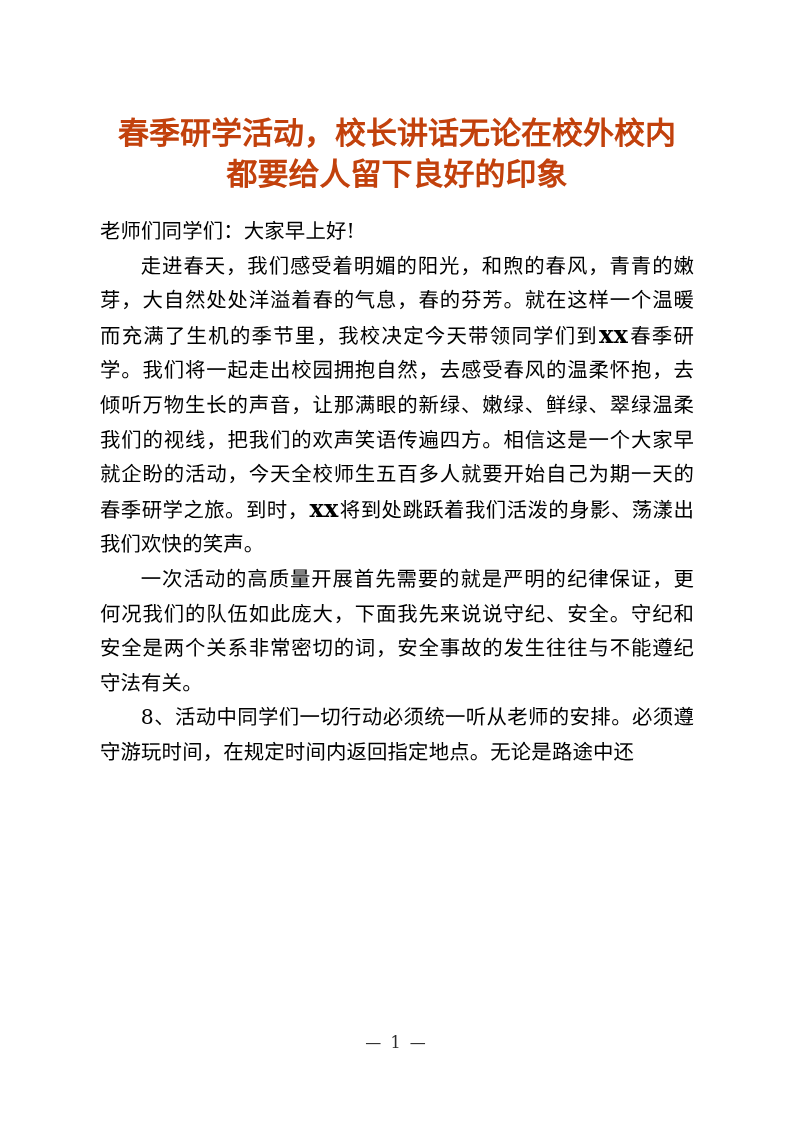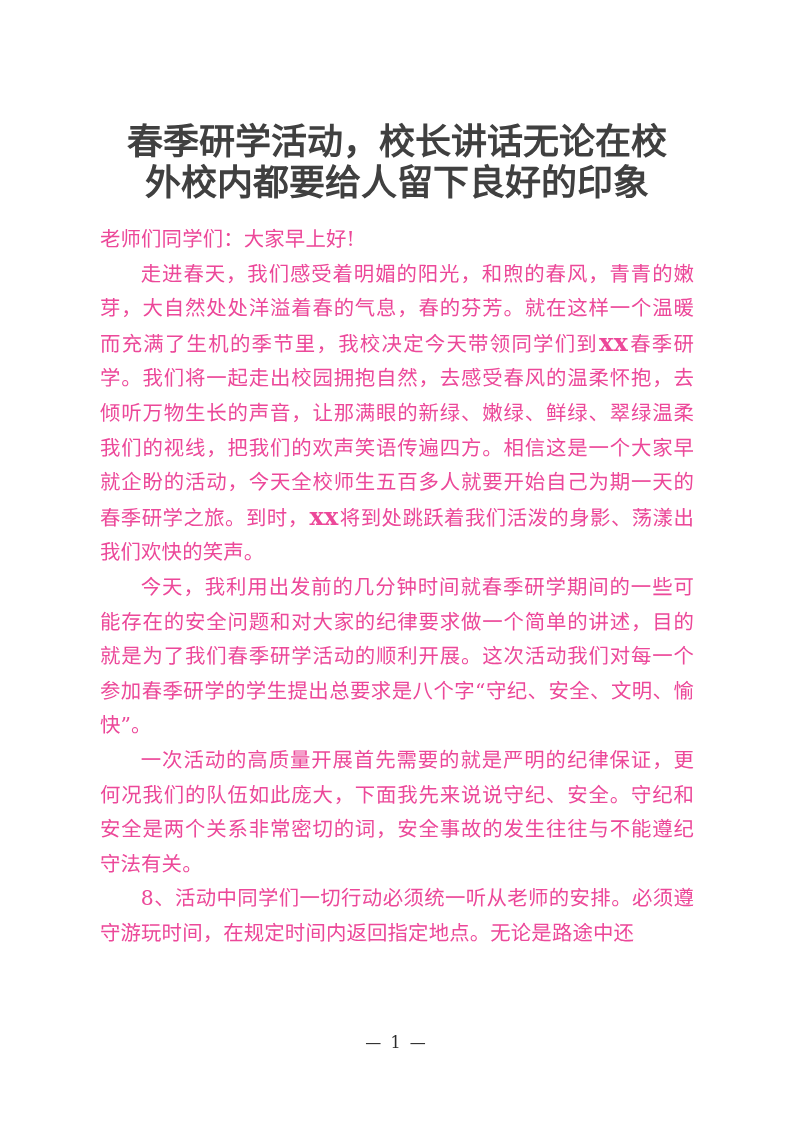--- a/index.html
+++ b/index.html
@@ -22,36 +22,36 @@
     position: absolute;
     left: 100px;
     top: 104px;
     width: 594px;
   }
 
   
   .doc-title {
     font-family: "DejaVu Sans", "Liberation Sans", sans-serif;
     font-weight: 700;
-    font-size: 36px;
+    font-size: 31px;
     line-height: 41px;
-    color: #404040;
+    color: #c2410c;
     text-align: center;
     letter-spacing: 0px;
-    margin: 17px;
+    margin: 9px;
     padding: 0 2px;
     word-break: break-all;
   }
 
   
   .doc-para {
     font-family: "DejaVu Serif", "Liberation Serif", serif;
     font-size: 20.4px;
     line-height: 34.6px;
-    color: #ec4899;
+    color: #000000;
     text-align: justify;
     text-align-last: left;
     text-justify: inter-ideograph;
     margin: 0;
     padding: 0;
     word-break: break-all;
     letter-spacing: 0.15px;
   }
 
   .doc-para.indent {
@@ -93,21 +93,20 @@
   <div class="doc-body">
 
     <h1 class="doc-title">春季研学活动，校长讲话无论在校外校内都要给人留下良好的印象</h1>
 
     <div class="salutation-block">
       <p class="doc-para">老师们同学们：大家早上好!</p>
     </div>
 
     <div id="paragraphs">
         <p class="doc-para indent">走进春天，我们感受着明媚的阳光，和煦的春风，青青的嫩芽，大自然处处洋溢着春的气息，春的芬芳。就在这样一个温暖而充满了生机的季节里，我校决定今天带领同学们到<span class="latin">xx</span>春季研学。我们将一起走出校园拥抱自然，去感受春风的温柔怀抱，去倾听万物生长的声音，让那满眼的新绿、嫩绿、鲜绿、翠绿温柔我们的视线，把我们的欢声笑语传遍四方。相信这是一个大家早就企盼的活动，今天全校师生五百多人就要开始自己为期一天的春季研学之旅。到时，<span class="latin">xx</span>将到处跳跃着我们活泼的身影、荡漾出我们欢快的笑声。</p>
-        <p class="doc-para indent">今天，我利用出发前的几分钟时间就春季研学期间的一些可能存在的安全问题和对大家的纪律要求做一个简单的讲述，目的就是为了我们春季研学活动的顺利开展。这次活动我们对每一个参加春季研学的学生提出总要求是八个字“守纪、安全、文明、愉快”。</p>
         <p class="doc-para indent">一次活动的高质量开展首先需要的就是严明的纪律保证，更何况我们的队伍如此庞大，下面我先来说说守纪、安全。守纪和安全是两个关系非常密切的词，安全事故的发生往往与不能遵纪守法有关。</p>
         <p class="doc-para indent">8、活动中同学们一切行动必须统一听从老师的安排。必须遵守游玩时间，在规定时间内返回指定地点。无论是路途中还</p>
       </div>
 
   </div>
 
   <div class="page-footer">— 1 —</div>
 
 </div>
 

